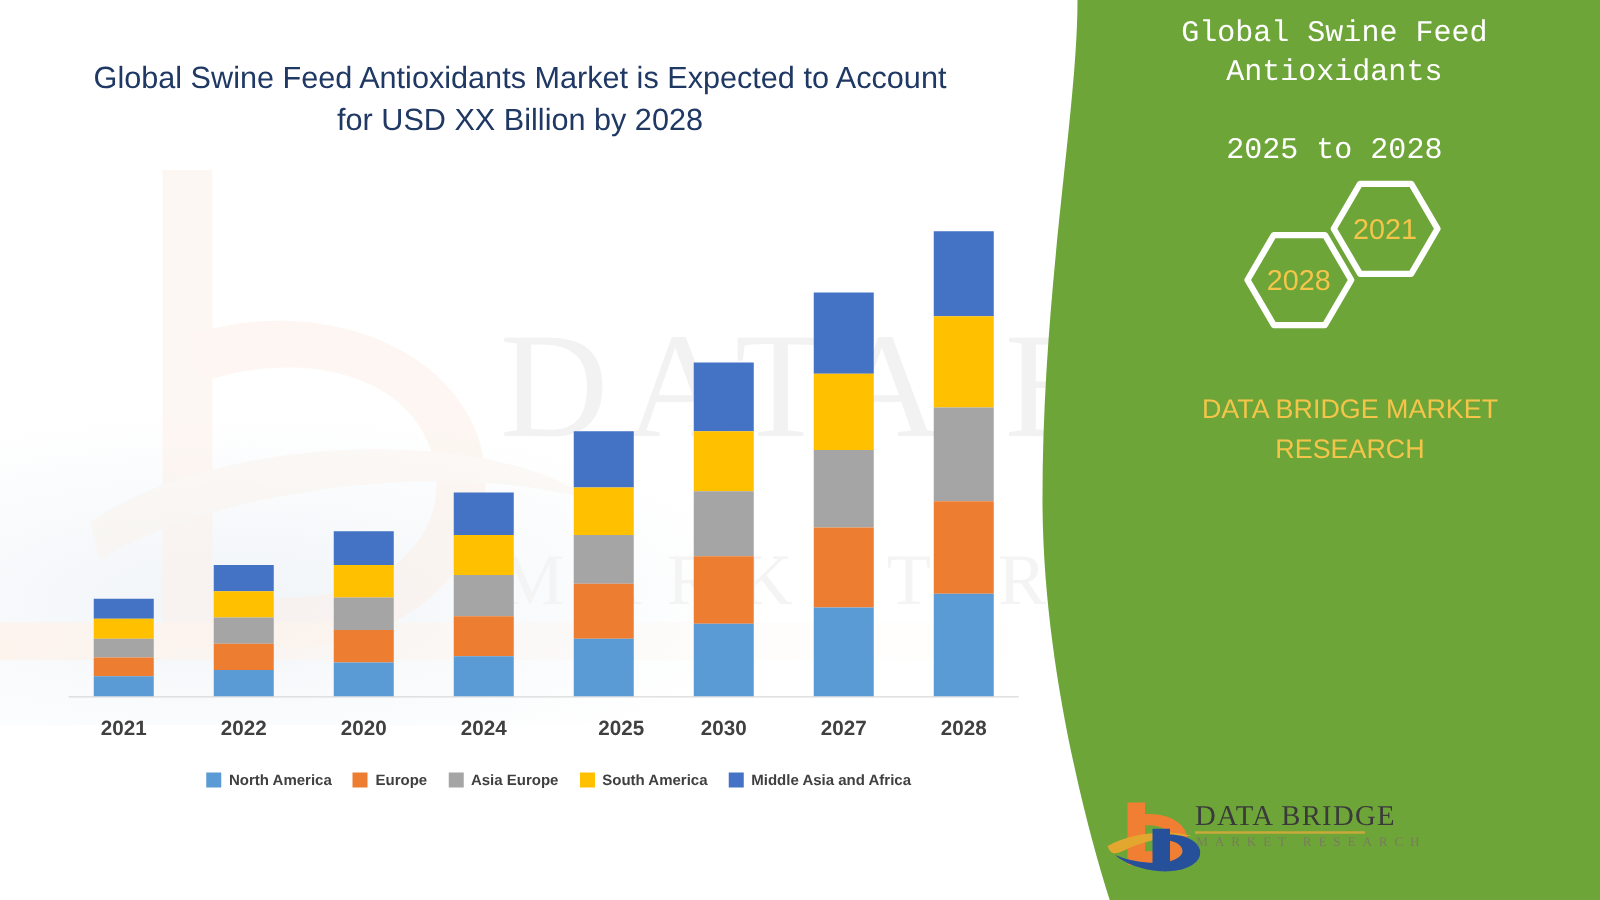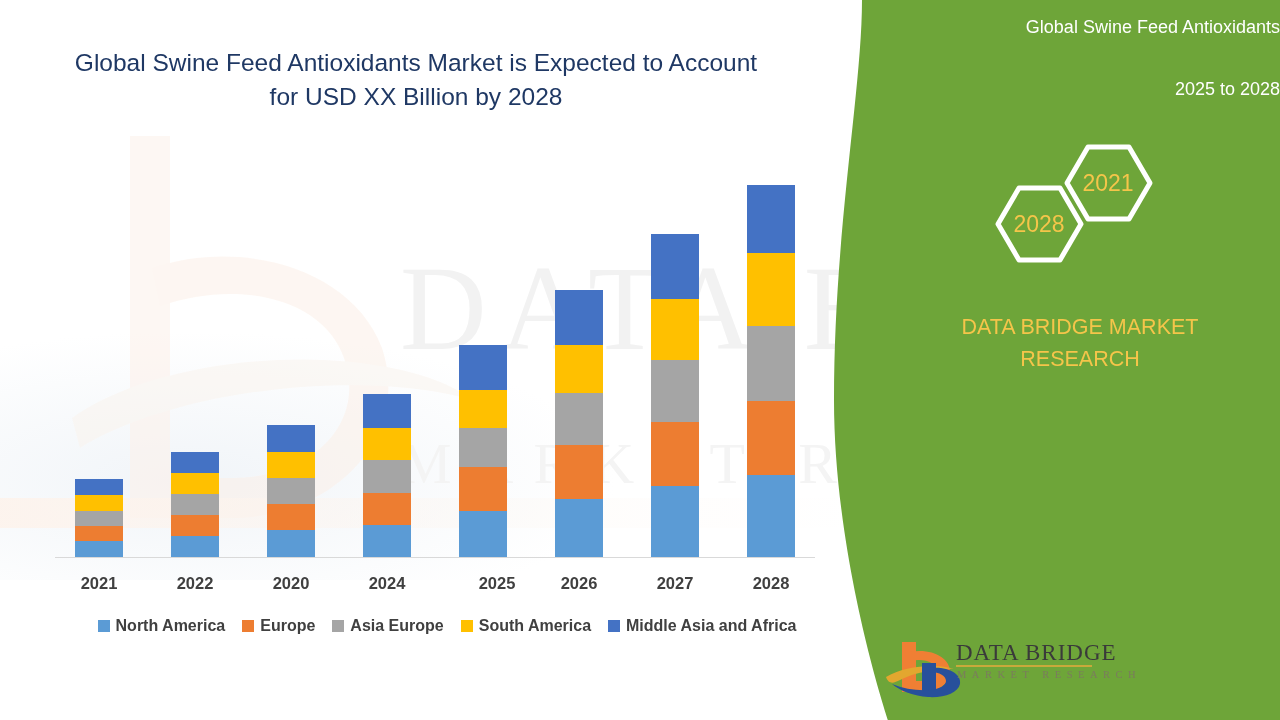--- a/index.html
+++ b/index.html
@@ -61,29 +61,29 @@
     font-size:16.5px;font-weight:bold;color:#404040;
   }
 
   
   .legend{
     position:absolute;left:52px;top:617px;width:790px;
     display:flex;align-items:center;justify-content:center;gap:17px;
   }
   .legend-item{display:flex;align-items:center;gap:6px;}
   .swatch{width:12px;height:12px;display:block;}
-  .legend-label{font-size:16px;font-weight:bold;color:#404040;white-space:nowrap;text-align:center;}
+  .legend-label{font-size:12px;font-weight:bold;color:#404040;white-space:nowrap;text-align:center;}
 
   
   .green-wrap{position:absolute;left:790px;top:0;width:490px;height:720px;}
   .green-svg{position:absolute;left:0;top:0;}
   .panel-title{
     position:absolute;left:855px;top:12px;width:425px;
-    text-align:right;color:#ffffff;
-    font-size:18px;line-height:31px;font-weight:400;
+    text-align:center;color:#ffffff;
+    font-size:24px;line-height:31px;font-weight:400;font-family:Liberation Mono, monospace;
   }
   .hex-area{position:absolute;left:960px;top:140px;width:230px;height:150px;}
   .hex-label{
     position:absolute;color:#F5C54A;font-size:23px;font-weight:400;
     text-align:center;
   }
   .brand{
     position:absolute;left:930px;top:311px;width:300px;text-align:center;
     color:#F5C54A;font-size:21.5px;line-height:32px;font-weight:400;
   }
@@ -186,21 +186,21 @@
           <div class="seg" style="height: 74px; background: rgb(237, 125, 49);"></div>
           <div class="seg" style="height: 82px; background: rgb(91, 155, 213);"></div>
         </div>
       </div>
     <div id="xlabels">
         <div class="xlabel" style="left: 54px;">2021</div>
         <div class="xlabel" style="left: 150px;">2022</div>
         <div class="xlabel" style="left: 246px;">2020</div>
         <div class="xlabel" style="left: 342px;">2024</div>
         <div class="xlabel" style="left: 452px;">2025</div>
-        <div class="xlabel" style="left: 534px;">2026</div>
+        <div class="xlabel" style="left: 534px;">2030</div>
         <div class="xlabel" style="left: 630px;">2027</div>
         <div class="xlabel" style="left: 726px;">2028</div>
       </div>
   </div>
 
   <div class="legend" id="legend">
       <div class="legend-item">
         <span class="swatch" style="background: rgb(91, 155, 213);"></span>
         <span class="legend-label">North America</span>
       </div>

